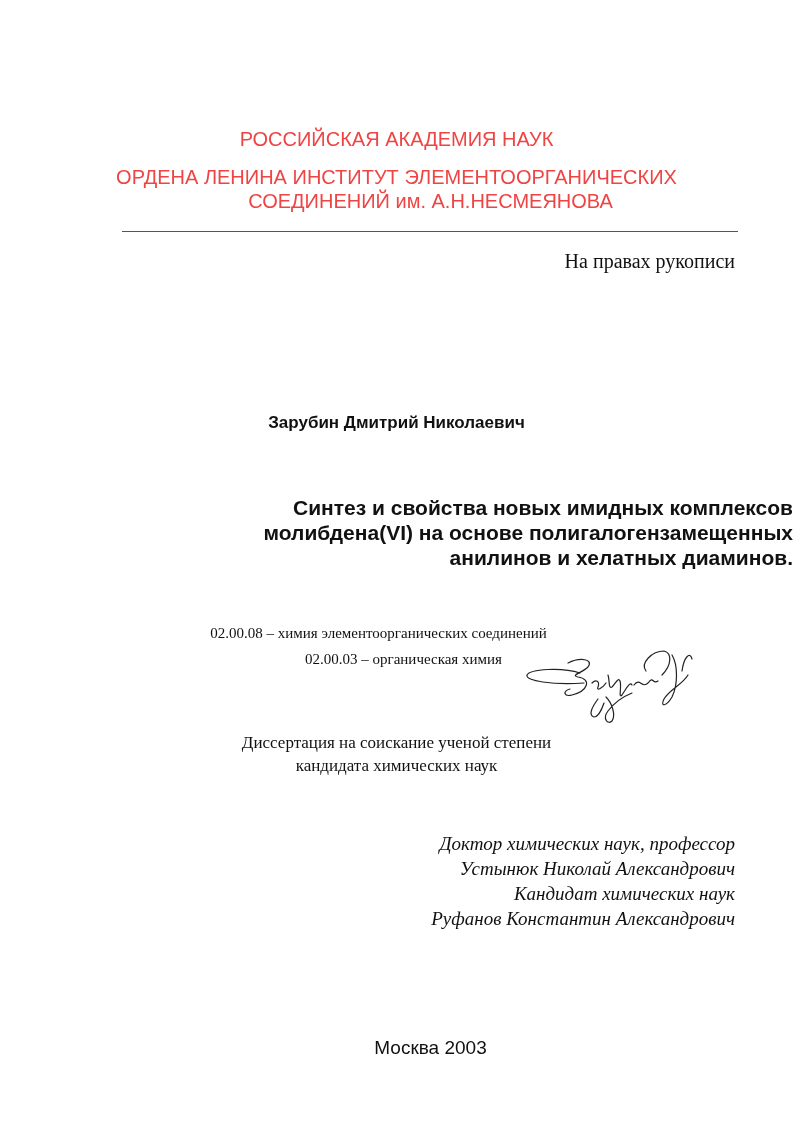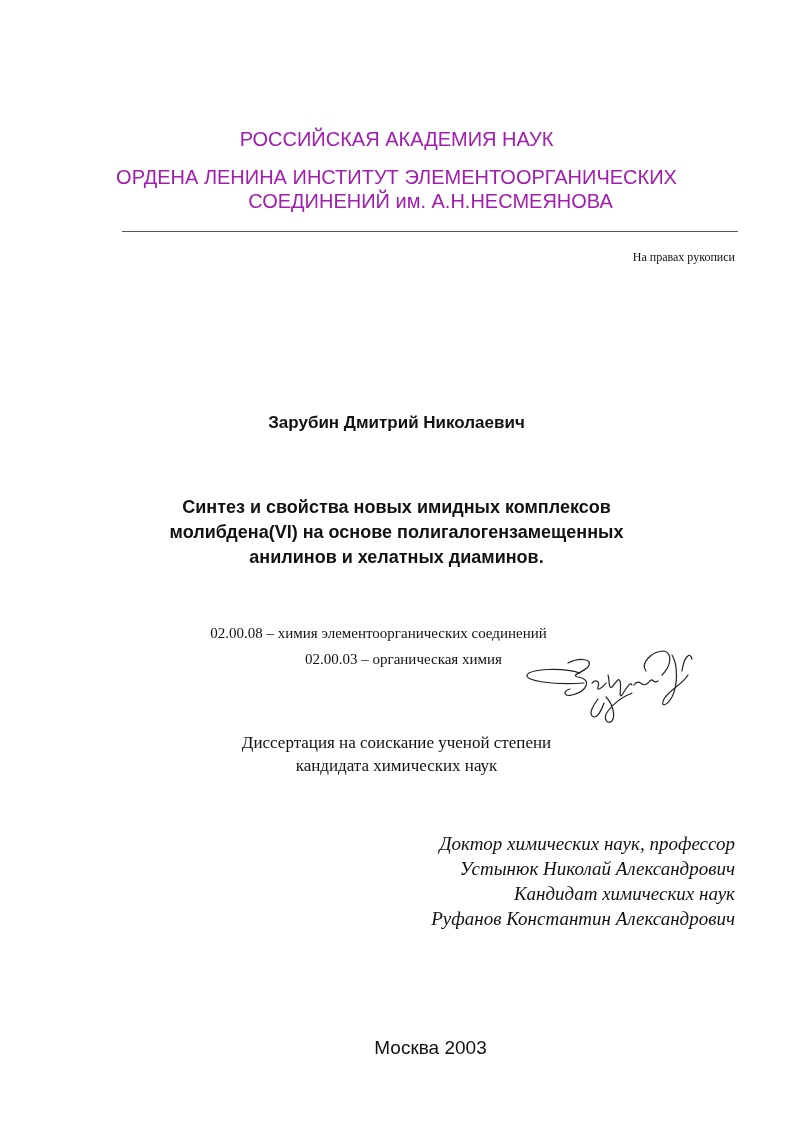--- a/index.html
+++ b/index.html
@@ -12,51 +12,52 @@
       height: 1122px;
       position: relative;
       overflow: hidden;
       color: #111111;
     }
     .abs { position: absolute; }
     .sans { font-family: "Liberation Sans", sans-serif; }
     .serif { font-family: "Liberation Serif", serif; }
     .center { left: 0; width: 793px; text-align: center; }
 
-    .org-line { font-size: 20px; letter-spacing: 0px; color: #a21caf; }
+    .org-line { font-size: 20px; letter-spacing: 0px; color: #ef4444; }
     #academy { top: 128px; }
     #institute1 { top: 166px; }
     #institute2 { top: 190px; padding-left: 34px; }
 
     #rule {
       left: 122px;
       top: 231px;
       width: 616px;
       height: 0;
       border-top: 1.3px solid #555555;
     }
 
     #rights {
       top: 250px;
       right: 58px;
-      font-size: 12px;
+      font-size: 20px;
     }
 
     #author {
       top: 413px;
       font-size: 17px;
       font-weight: bold;
       text-align: center;
     }
 
     #title {
       top: 495px;
-      font-size: 18px;
+      font-size: 21px;
       font-weight: bold;
       line-height: 25px;
+      text-align: right;
     }
 
     #specialties {
       top: 620px;
       font-size: 15px;
       line-height: 26px;
     }
     #spec1 { margin-left: -36px; }
     #spec2 { margin-left: 14px; }
 

